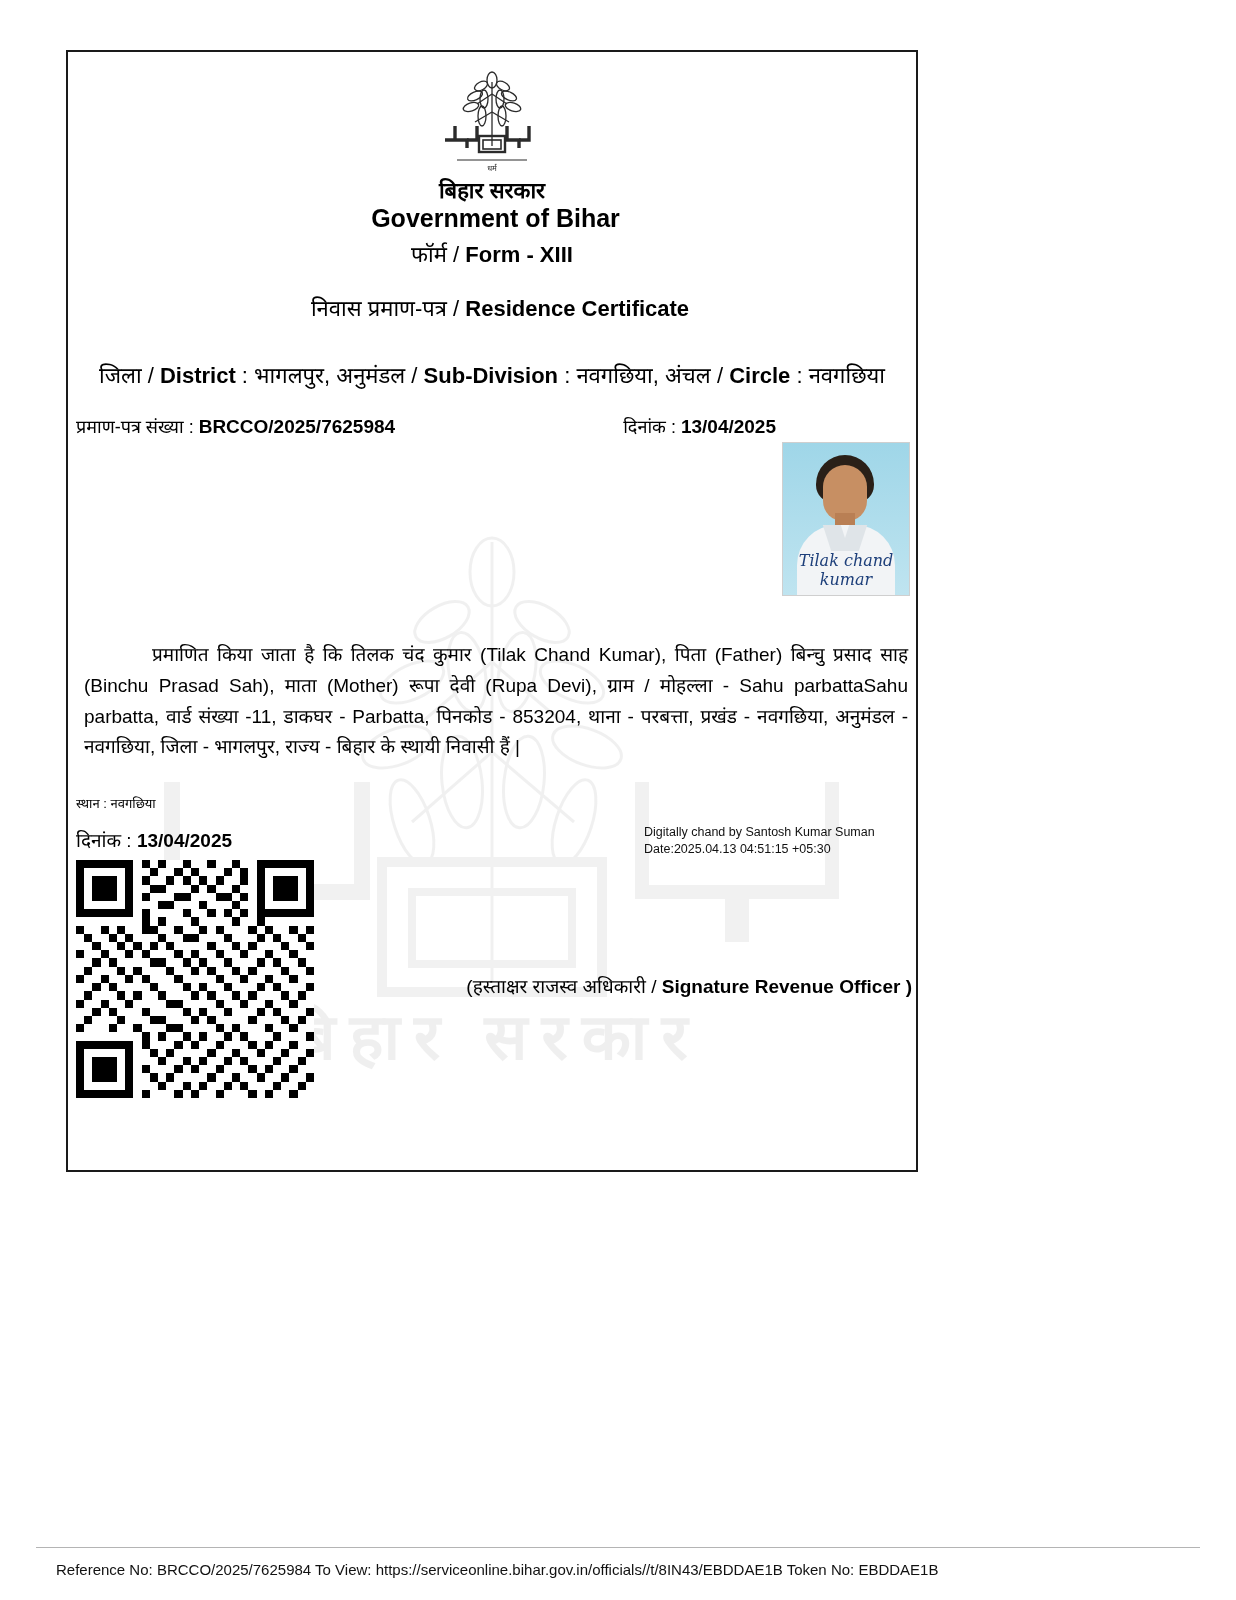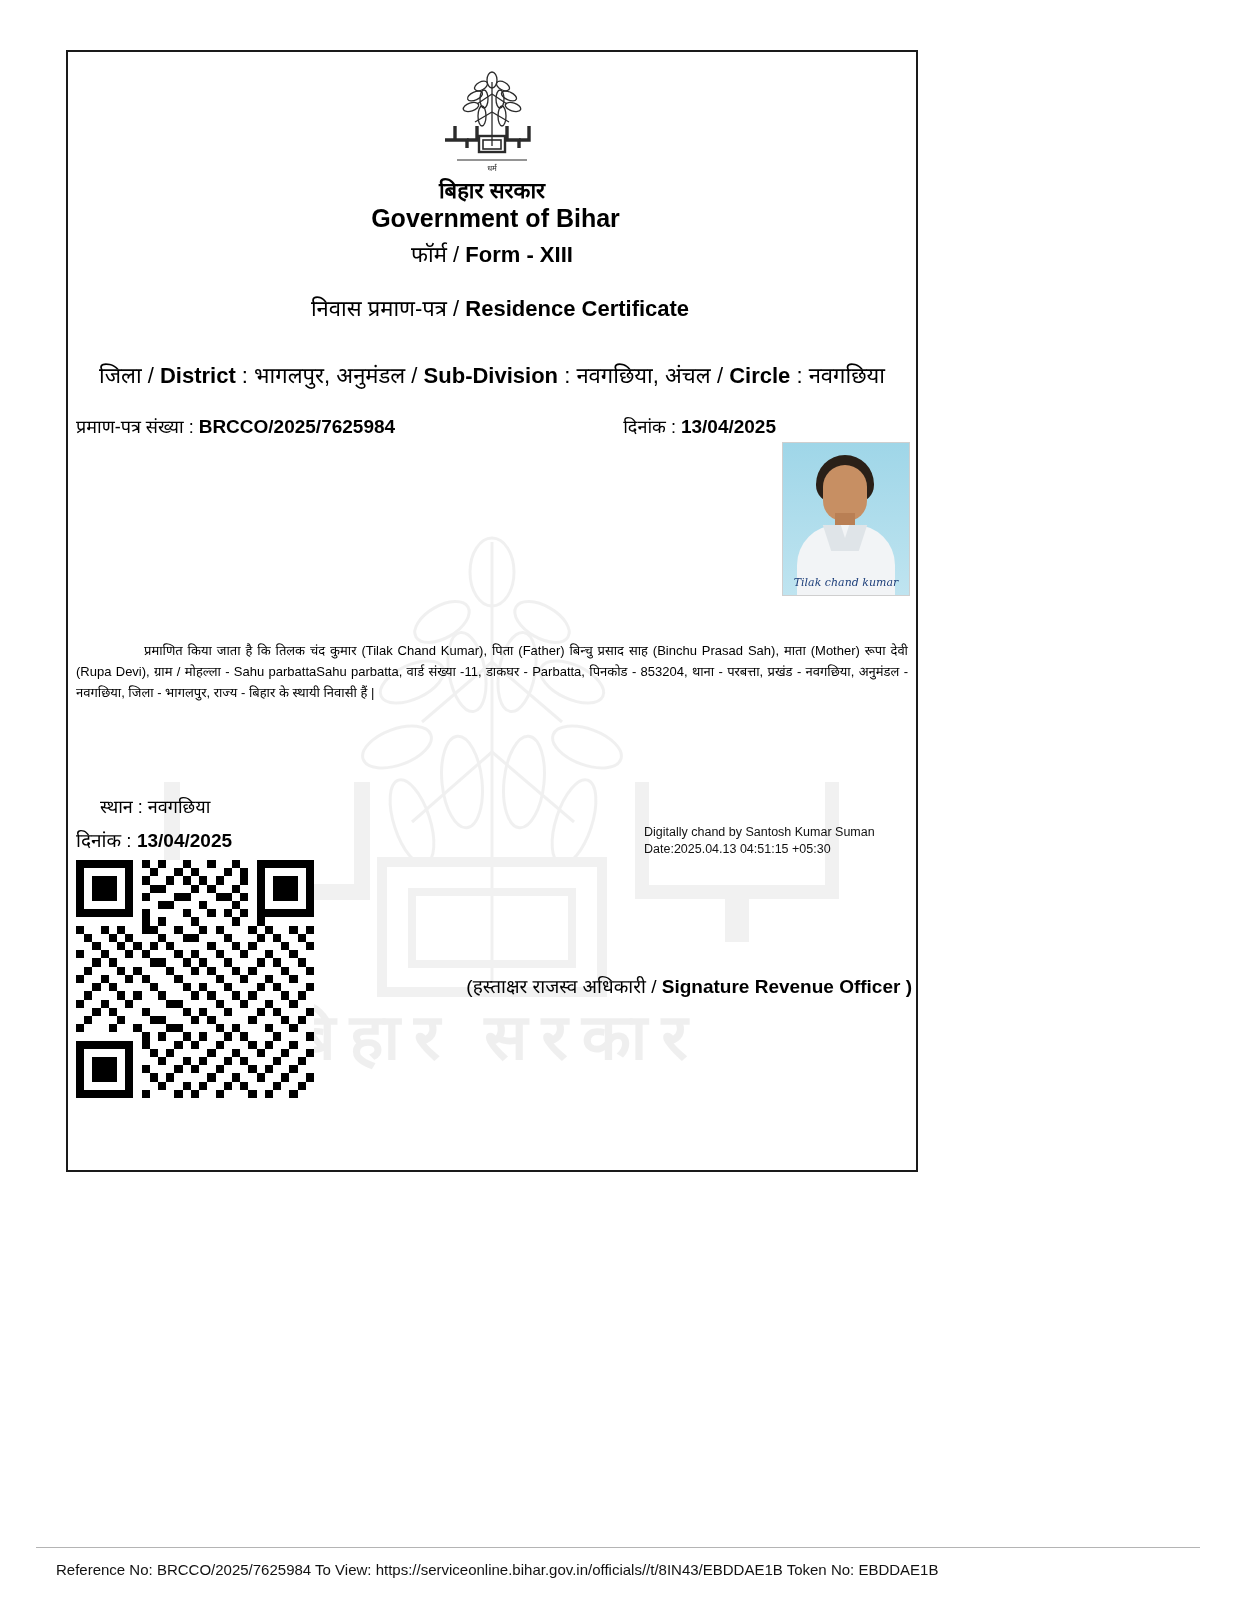--- a/index.html
+++ b/index.html
@@ -183,42 +183,41 @@
     background: #dfe4e8;
     transform: skewX(-18deg);
   }
   .photo .sign {
     position: absolute;
     left: 0; right: 0;
     bottom: 6px;
     text-align: center;
     font-family: "DejaVu Serif", serif;
     font-style: italic;
-    font-size: 11px;
+    font-size: 16px;
     color: #1d3f7a;
   }
 
   
   .para {
     position: absolute;
     top: 588px;
-    left: 8px;
+    left: 16px;
     right: 8px;
-    font-size: 13px;
+    font-size: 19px;
     line-height: 1.62;
     text-align: justify;
     text-indent: 68px;
   }
 
   .place-line {
     position: absolute;
     top: 742px;
     left: 8px;
-    font-size: 18px;
-    margin-left: 24px;
+    font-size: 13px;
   }
   .date-line {
     position: absolute;
     top: 775px;
     left: 8px;
     font-size: 19px;
   }
   .date-line b { font-weight: 700; }
 
   

